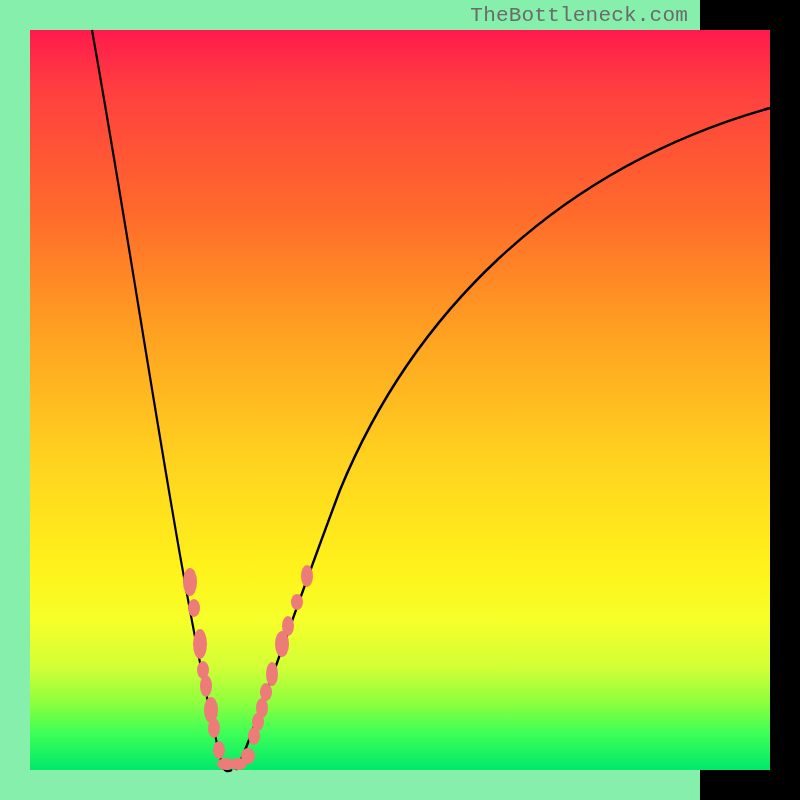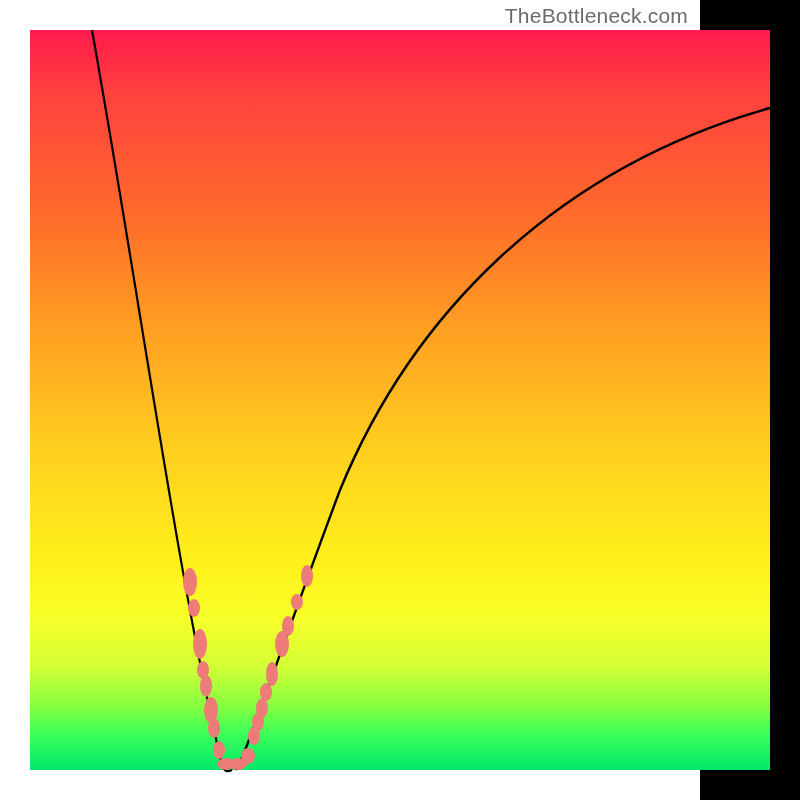--- a/index.html
+++ b/index.html
@@ -8,21 +8,22 @@
     width: 800px;
     height: 800px;
     overflow: hidden;
     background: #000;
     font-family: Arial, Helvetica, sans-serif;
   }
   .frame {
     position: relative;
     width: 700px;
     height: 800px;
-    background: #ffffff;
+    background: #86efac;
+    font-family: Liberation Mono, monospace;
   }
   .plot {
     position: absolute;
     left: 30px;
     top: 30px;
     width: 740px;
     height: 740px;
     
     background: linear-gradient(to bottom,
       #ff1a4d 0%,

